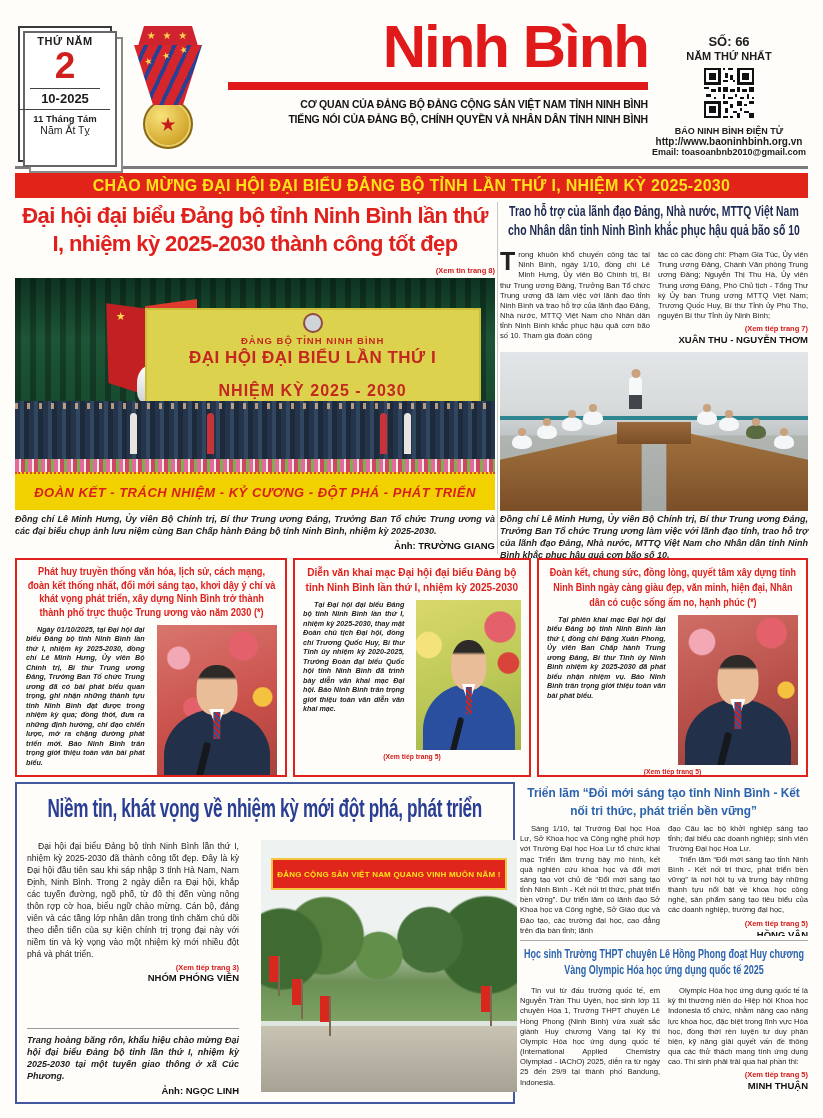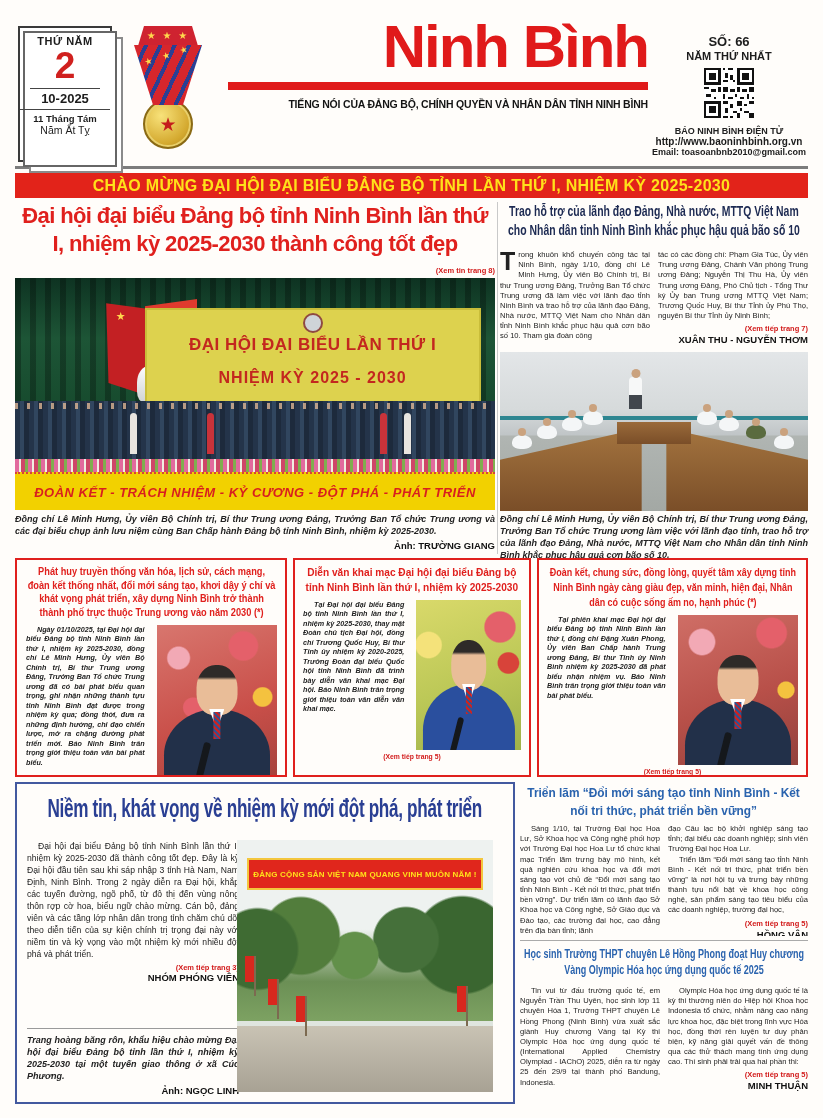--- a/index.html
+++ b/index.html
@@ -164,21 +164,21 @@
         background:repeating-linear-gradient(45deg,#c22 0 2px,#35528e 2px 4px);}
   .pm{position:absolute;bottom:-2%;left:36%;width:6%;height:24%;background:#15181c;border-radius:3px;transform:rotate(14deg);}
 
   
   #belief{left:15px;top:782px;width:500px;height:322px;border:2.5px solid #43599f;box-sizing:border-box;background:#fffdfa;}
   #belief-headline{position:absolute;left:0;top:9px;width:100%;}
   #belief-headline .in{font-size:26px;font-weight:800;color:#2a3f93;text-align:center;white-space:nowrap;letter-spacing:-0.5px;}
   #belief-text{position:absolute;left:10px;top:56px;width:212px;}
   #belief-text .bodytxt{font-size:8.6px;line-height:1.4;}
   .belief-hr{border:none;border-top:1.5px solid #9a9a9a;margin:8px 0 6px;}
-  #belief-photo{position:absolute;left:220px;top:56px;width:256px;height:252px;overflow:hidden;
+  #belief-photo{position:absolute;left:244px;top:56px;width:256px;height:252px;overflow:hidden;
         background:linear-gradient(180deg,#eef2f0 0 42%,#dfe5df 42% 100%);}
   .rural-banner{position:absolute;left:4%;top:7%;width:92%;height:13%;background:#e0261c;
         border:2px solid #f3c63d;box-sizing:border-box;display:grid;place-items:center;z-index:3;}
   .rural-banner span{color:#ffe11a;font-size:8px;font-weight:800;white-space:nowrap;letter-spacing:0.2px;}
   .trees{position:absolute;left:0;top:20%;width:100%;height:52%;
         background:
           radial-gradient(circle at 8% 45%,#3f6b33 0 16%,transparent 17%),
           radial-gradient(circle at 25% 35%,#527d3c 0 18%,transparent 19%),
           radial-gradient(circle at 46% 50%,#62904a 0 15%,transparent 16%),
           radial-gradient(circle at 66% 38%,#45703a 0 17%,transparent 18%),
@@ -223,20 +223,21 @@
     <div class="m-rstars">★ ★ ★</div>
     <div class="m-circle">
         <span>★</span>
       </div>
   </div>
 
   <div class="abs" id="masthead">
     <h1>Ninh Bình</h1>
     <div class="mast-bar"></div>
     <div class="orglines">
+      <div>CƠ QUAN CỦA ĐẢNG BỘ ĐẢNG CỘNG SẢN VIỆT NAM TỈNH NINH BÌNH</div>
       <div>TIẾNG NÓI CỦA ĐẢNG BỘ, CHÍNH QUYỀN VÀ NHÂN DÂN TỈNH NINH BÌNH</div>
     </div>
   </div>
 
   <div class="abs" id="issuecol">
     <div class="issue-no">SỐ: 66</div>
     <div class="issue-year">NĂM THỨ NHẤT</div>
     <svg id="qr" viewBox="0 0 21 21" shape-rendering="crispEdges">
       <rect width="21" height="21" fill="#fff"></rect>
       <g fill="#111">
@@ -300,20 +301,21 @@
 
   <div class="abs" id="lead-photo">
     <div class="curtain-stripes"></div>
     <div class="flagA"></div>
     <div class="flagB"></div>
     <span class="flag-star" style="left:21%;top:14%;">★</span>
     <span class="flag-star" style="left:30%;top:13%;">★</span>
     <div class="bust"></div>
     <div class="backdrop">
       <div class="bd-emblem"></div>
+      <div class="bd1">ĐẢNG BỘ TỈNH NINH BÌNH</div>
       <div class="bd2">ĐẠI HỘI ĐẠI BIỂU LẦN THỨ I</div>
       <div class="bd3">NHIỆM KỲ 2025 - 2030</div>
     </div>
     <div class="crowd"></div>
     <div class="aodai" style="left:24%;background:#e8e5e0;"></div>
     <div class="aodai" style="left:40%;background:#c8333a;"></div>
     <div class="aodai" style="left:76%;background:#c8333a;"></div>
     <div class="aodai" style="left:81%;background:#e8e5e0;"></div>
     <div class="flowers"></div>
     <div class="slogan-strip">

